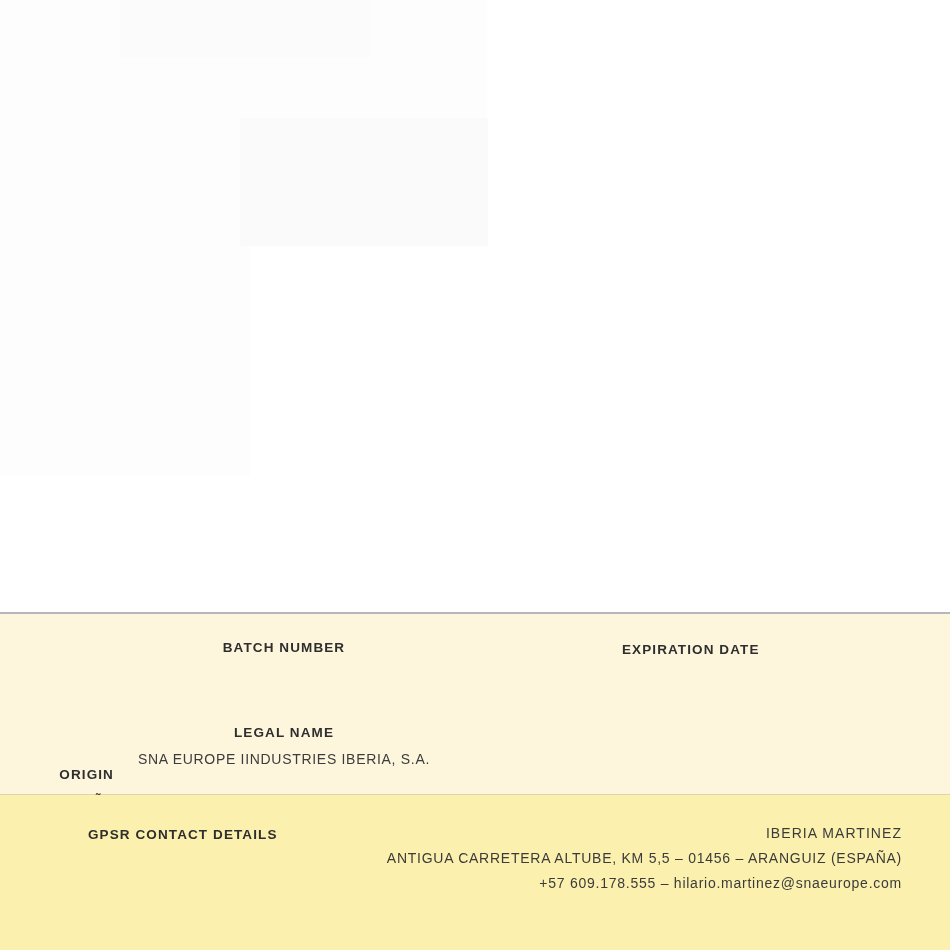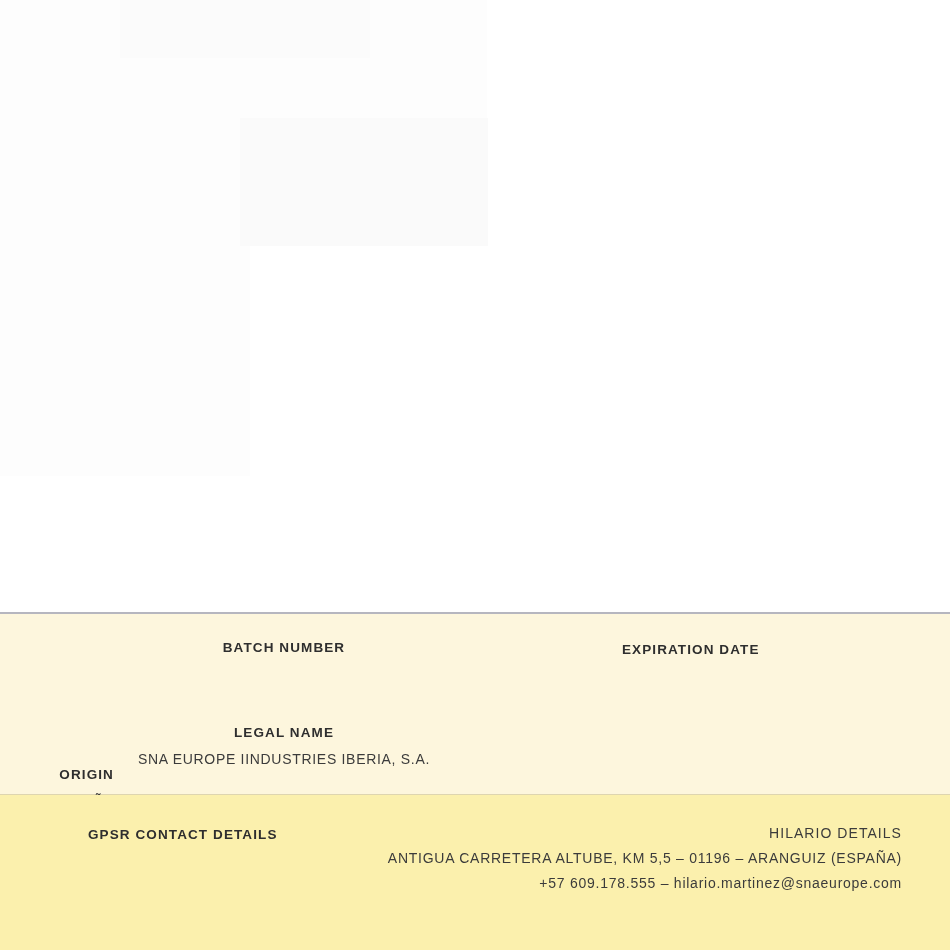--- a/index.html
+++ b/index.html
@@ -168,19 +168,19 @@
       </div>
     </div>
 
   </div>
 
   <div class="divider-mid"></div>
 
   <div class="gpsr">
     <div class="gpsr-title">GPSR CONTACT DETAILS</div>
     <div class="gpsr-lines">
-      <div class="gpsr-line name">HILARIO DETAILS</div>
-      <div class="gpsr-line">ANTIGUA CARRETERA ALTUBE, KM 5,5 – 01196 – ARANGUIZ (ESPAÑA)</div>
+      <div class="gpsr-line name">IBERIA MARTINEZ</div>
+      <div class="gpsr-line">ANTIGUA CARRETERA ALTUBE, KM 5,5 – 01456 – ARANGUIZ (ESPAÑA)</div>
       <div class="gpsr-line">+57 609.178.555 – hilario.martinez@snaeurope.com</div>
     </div>
   </div>
 
 </div>
 
 </body></html>

